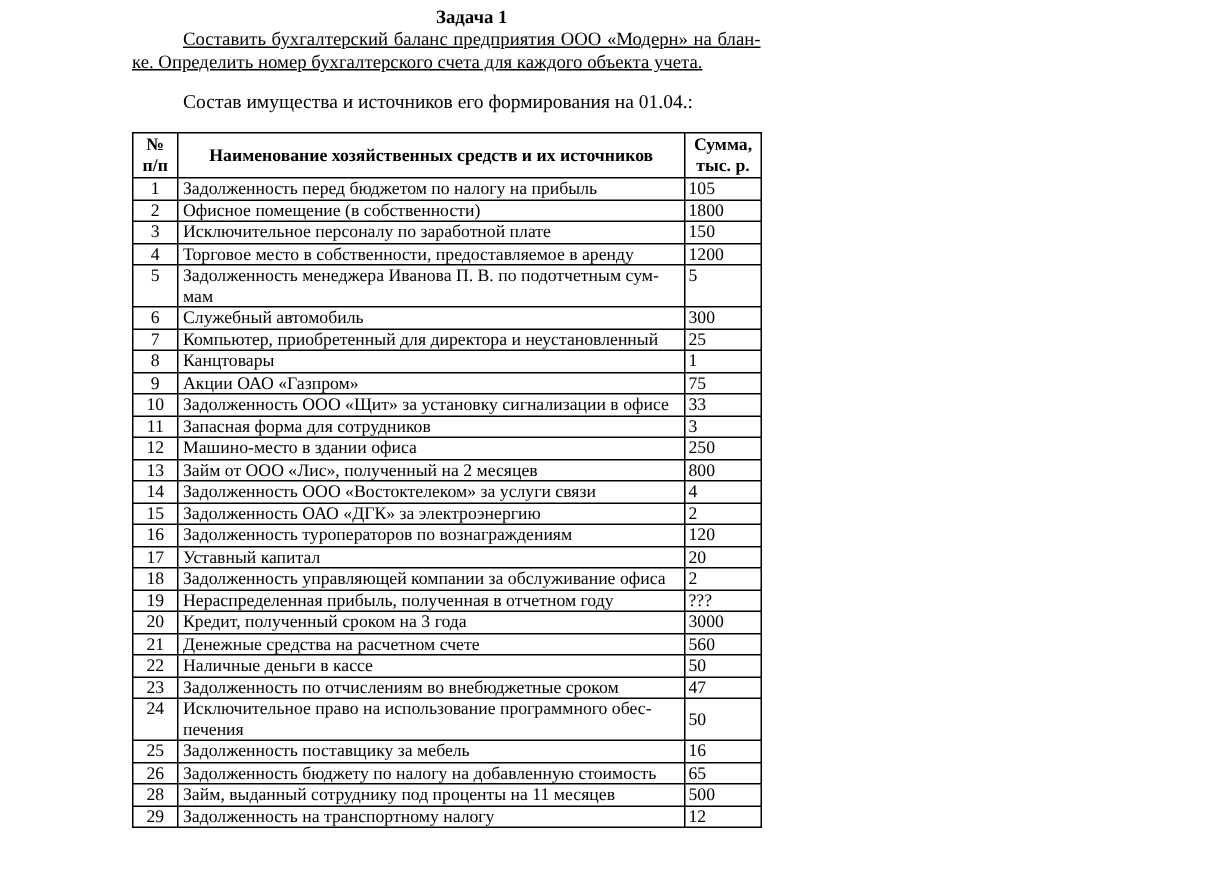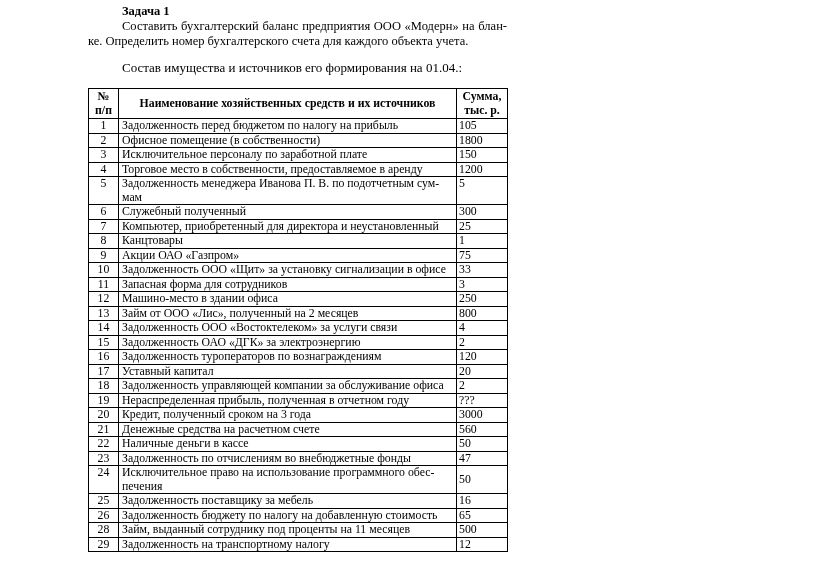--- a/index.html
+++ b/index.html
@@ -19,27 +19,29 @@
     position: absolute;
     left: 88px;
     top: 4px;
     width: 419px;
   }
   .title {
     font-weight: bold;
     font-size: 12.5px;
     line-height: 15px;
     margin-left: 34px;
+    text-align: center;
   }
   .para {
     font-size: 12.5px;
     line-height: 15px;
   }
   .pline {
     display: block;
+    text-decoration: underline;
   }
   .pline1 {
     text-align: justify;
     text-align-last: justify;
     text-indent: 34px;
   }
   .subtitle {
     font-size: 13px;
     line-height: 15px;
     margin-top: 11px;
@@ -133,21 +135,21 @@
           <td class="sum">1200</td>
         </tr>
         <tr>
           <td class="num">5</td>
           <td class="name">Задолженность менеджера Иванова П. В. по подотчетным сум-
 мам</td>
           <td class="sum">5</td>
         </tr>
         <tr>
           <td class="num">6</td>
-          <td class="name">Служебный полученный</td>
+          <td class="name">Служебный автомобиль</td>
           <td class="sum">300</td>
         </tr>
         <tr>
           <td class="num">7</td>
           <td class="name">Компьютер, приобретенный для директора и неустановленный</td>
           <td class="sum">25</td>
         </tr>
         <tr>
           <td class="num">8</td>
           <td class="name">Канцтовары</td>
@@ -218,21 +220,21 @@
           <td class="name">Денежные средства на расчетном счете</td>
           <td class="sum">560</td>
         </tr>
         <tr>
           <td class="num">22</td>
           <td class="name">Наличные деньги в кассе</td>
           <td class="sum">50</td>
         </tr>
         <tr>
           <td class="num">23</td>
-          <td class="name">Задолженность по отчислениям во внебюджетные фонды</td>
+          <td class="name">Задолженность по отчислениям во внебюджетные сроком</td>
           <td class="sum">47</td>
         </tr>
         <tr>
           <td class="num">24</td>
           <td class="name">Исключительное право на использование программного обес-
 печения</td>
           <td class="sum">50</td>
         </tr>
         <tr>
           <td class="num">25</td>

